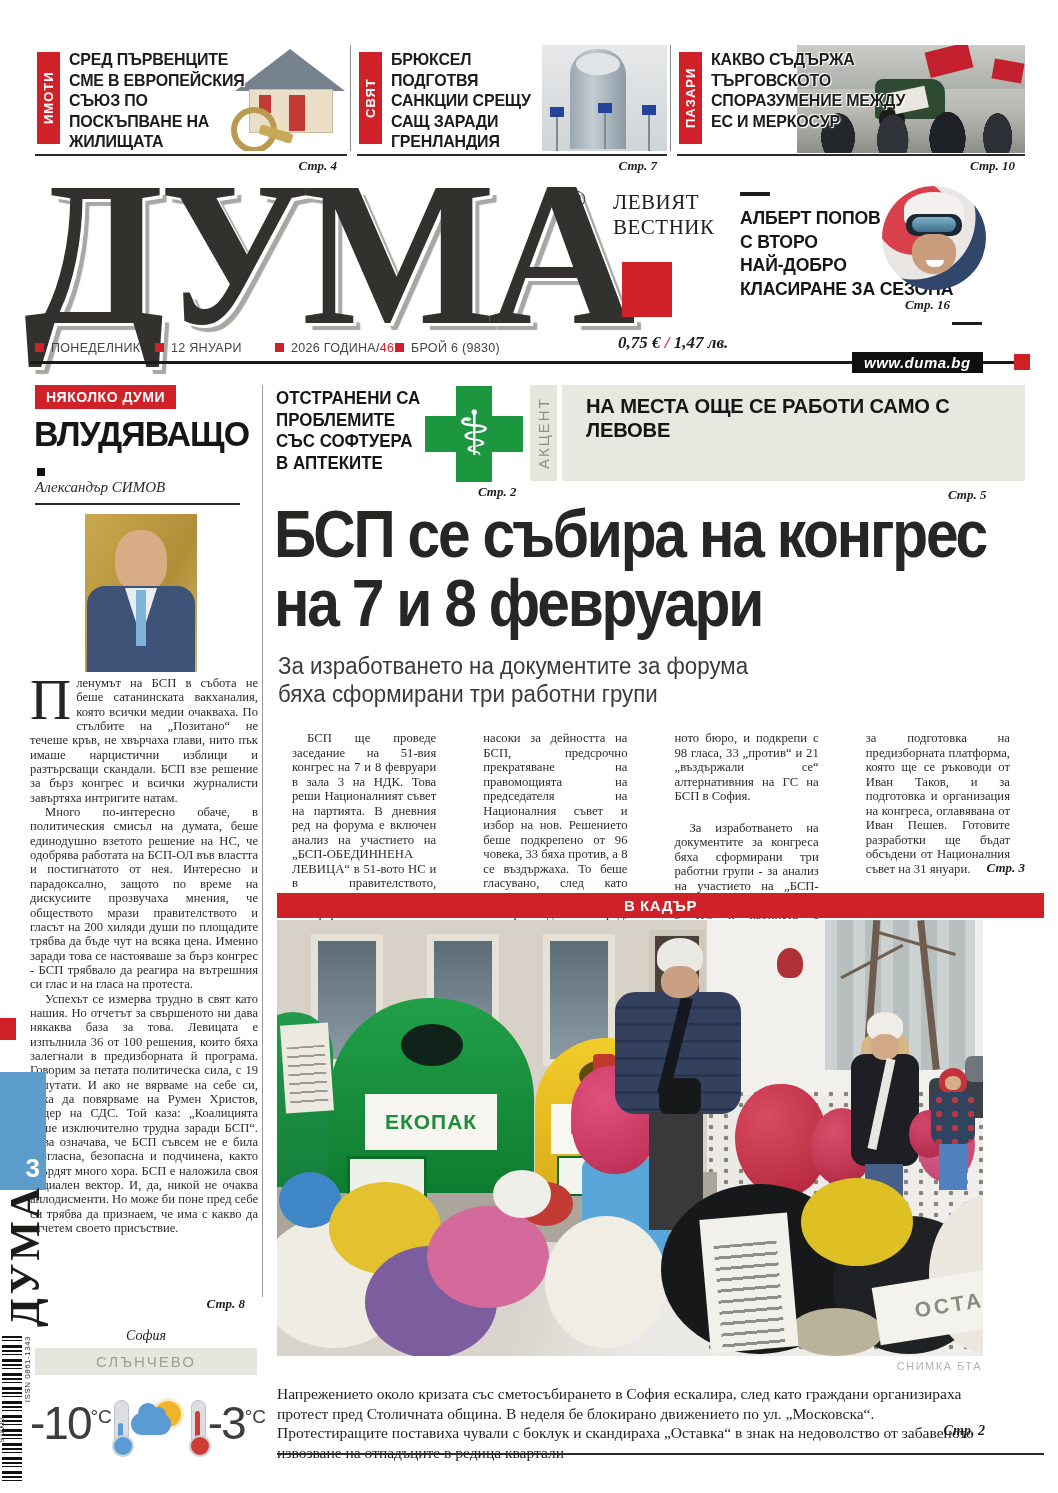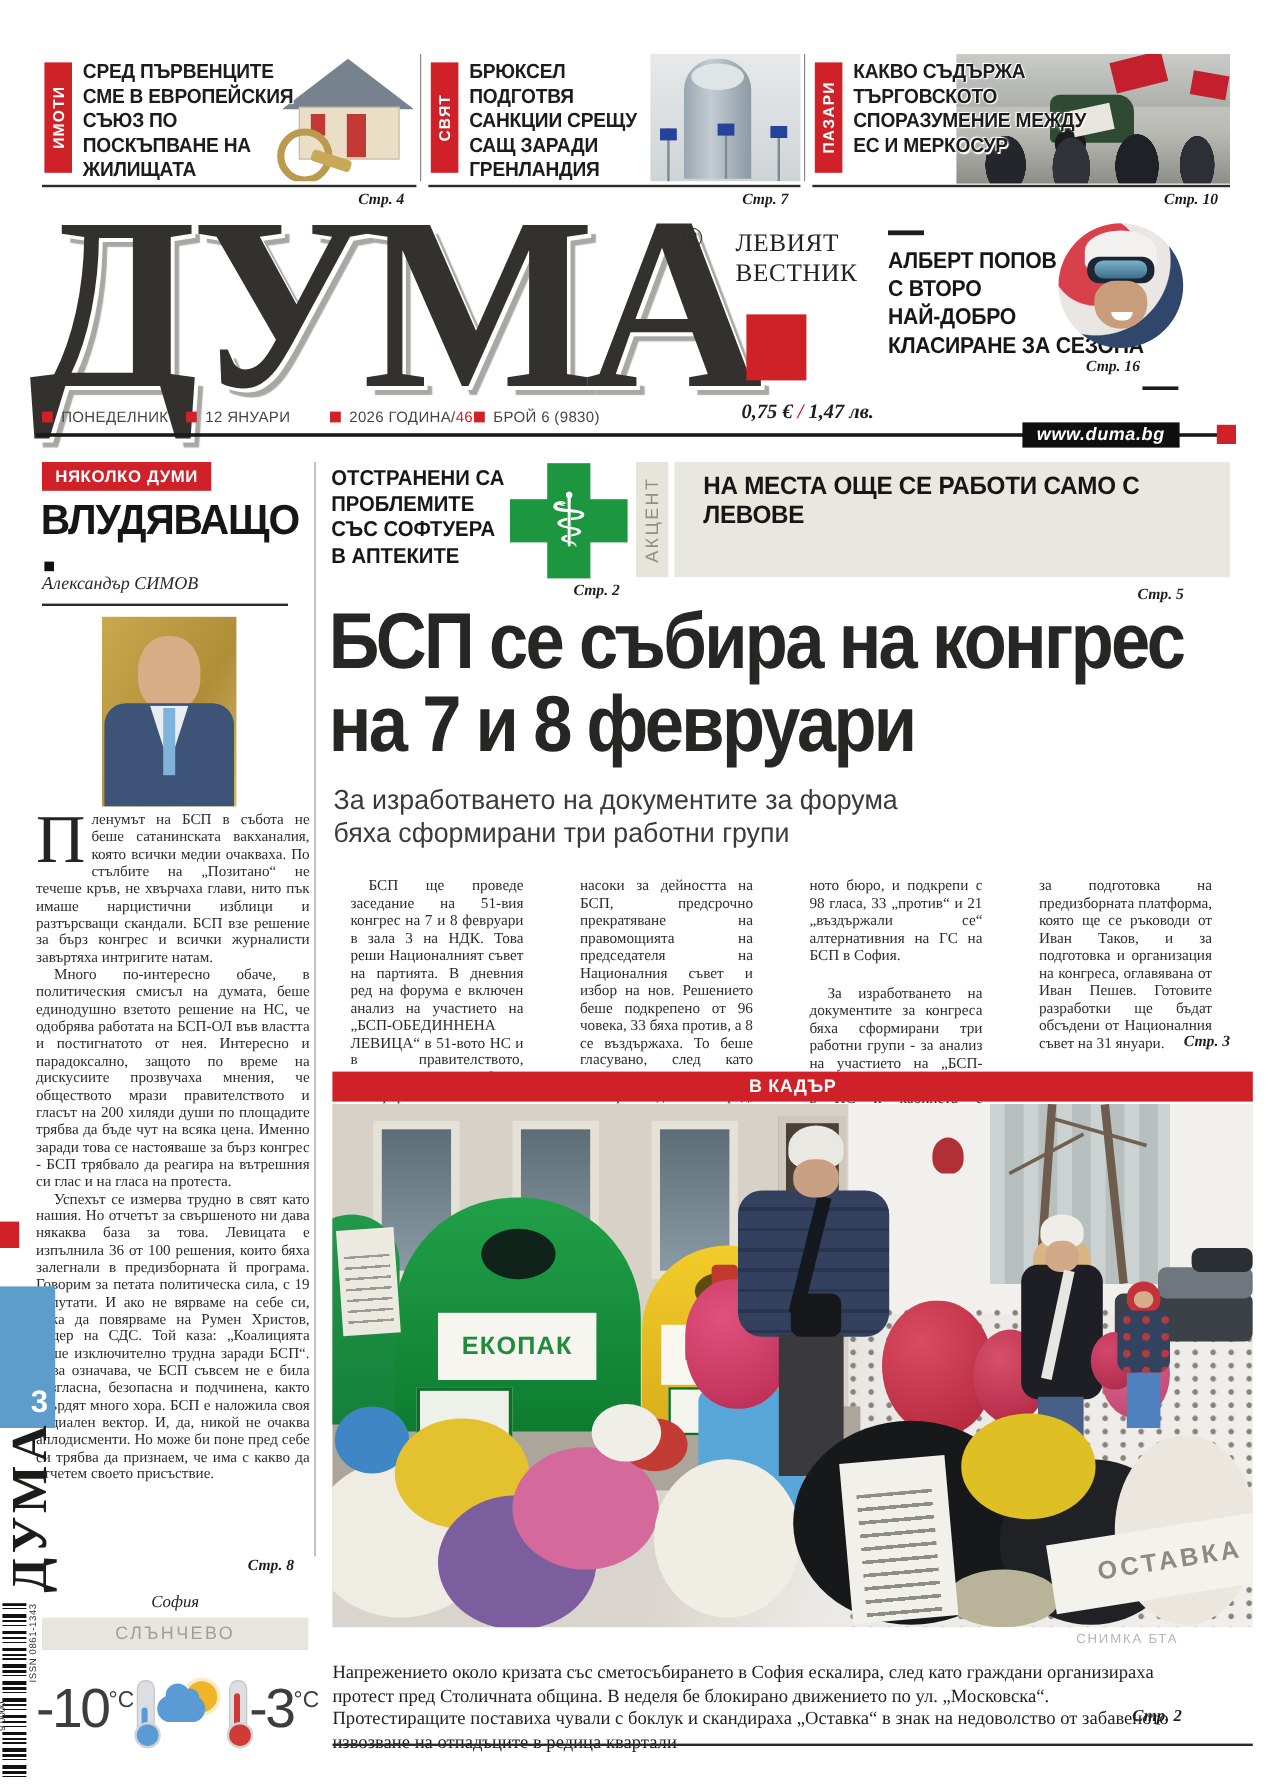--- a/index.html
+++ b/index.html
@@ -136,21 +136,21 @@
            transform:scaleX(.97);transform-origin:0 0;}
   .story-cols{position:absolute;left:275px;top:714px;width:752px;display:flex;gap:13px;}
   .scol{flex:1;font-family:"Liberation Serif",serif;font-size:12.7px;line-height:14.55px;text-align:justify;color:#2c2c2a;}
   .scol p{margin:17px;text-indent:15px;}
   .scol p.nofirst{text-indent:0;}
   .story-page{position:absolute;left:915px;top:860px;width:110px;text-align:right;}
 
   
   .photo-band{position:absolute;left:277px;top:893px;width:767px;height:25px;background:#cf2127;color:#fff;
               font-weight:bold;font-size:15px;display:flex;align-items:center;justify-content:center;letter-spacing:.5px;}
-  .photo{position:absolute;left:277px;top:920px;width:767px;height:436px;overflow:hidden;
+  .photo{position:absolute;left:277px;top:920px;width:706px;height:436px;overflow:hidden;
          background:linear-gradient(105deg,#d9d4cd 0%,#d9d4cd 42%,#ebe9e5 58%,#f1efec 100%);}
   .ph-facade{position:absolute;left:0;top:0;width:430px;height:255px;background:#d7d1c7;}
   .ph-win{position:absolute;top:14px;width:58px;height:118px;background:linear-gradient(#5d6d78,#8b9ba6);border:7px solid #e6e1d7;}
   .ph-w1{left:34px;} .ph-w2{left:150px;} .ph-w3{left:266px;}
   .ph-door{position:absolute;left:372px;top:10px;width:44px;height:150px;background:#4a4038;border:6px solid #cfc8bc;}
   .ph-sky{position:absolute;left:430px;top:0;width:337px;height:175px;background:#f1f0ec;}
   .ph-bldg2{position:absolute;left:548px;top:0;width:150px;height:150px;background:#ccd2d1;
             background-image:linear-gradient(90deg,transparent 0 12px,#b7c0bf 12px 16px);background-size:28px 100%;}
   .ph-tree{position:absolute;width:7px;background:#6e5c4e;}
   .ph-t1{left:590px;top:0;height:180px;transform:rotate(4deg);}

